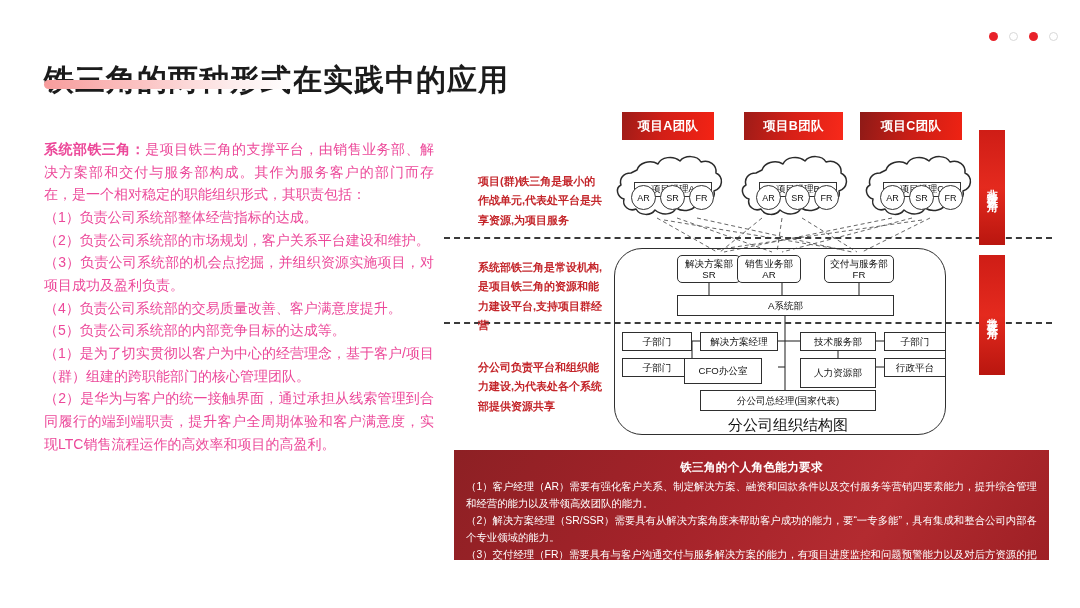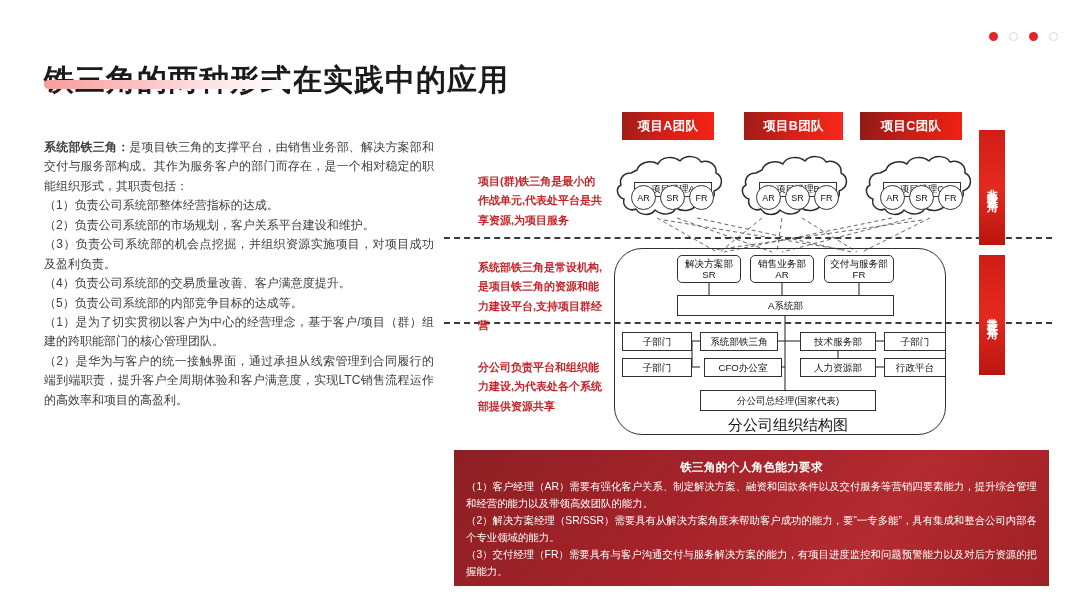--- a/index.html
+++ b/index.html
@@ -24,21 +24,21 @@
     position:absolute;right:22px;top:32px;
     display:flex;gap:11px;align-items:center;
   }
   .dot{width:9px;height:9px;border-radius:50%;box-sizing:border-box;}
   .dot.filled{background:#e8222a;}
   .dot.hollow{background:#ffffff;border:1.4px solid #d8d8d8;}
 
   
   .left-col{
     position:absolute;left:44px;top:138px;width:390px;
-    font-size:12px;line-height:1.62;color:#404040;
+    font-size:14px;line-height:1.62;color:#ec4899;
     text-align:justify;
   }
   .left-col p{margin:0;}
   .left-col .para-lead{font-weight:bold;}
 
   
   .diagram{
     position:absolute;left:452px;top:100px;
     width:600px;height:340px;
   }
@@ -92,29 +92,29 @@
     border:1.6px solid #2f2f2f;border-radius:28px;background:transparent;
   }
   .node{
     position:absolute;border:1.4px solid #2f2f2f;background:#fff;
     font-size:9.6px;color:#111;
     display:flex;flex-direction:column;align-items:center;justify-content:center;
     box-sizing:border-box;line-height:1.2;
   }
   .node.rounded{border-radius:5px;}
   .n-sr{left:225px;top:155px;width:64px;height:28px;}
-  .n-ar{left:298px;top:155px;width:64px;height:28px;}
+  .n-ar{left:285px;top:155px;width:64px;height:28px;}
   .n-fr{left:372px;top:155px;width:70px;height:28px;}
   .n-asys{left:225px;top:195px;width:217px;height:21px;}
   .n-sub1{left:170px;top:232px;width:70px;height:19px;}
   .n-sub2{left:170px;top:258px;width:70px;height:19px;}
   .n-sol{left:248px;top:232px;width:78px;height:19px;}
-  .n-cfo{left:252px;top:258px;width:78px;height:19px;}
+  .n-cfo{left:232px;top:258px;width:78px;height:26px;}
   .n-tech{left:348px;top:232px;width:76px;height:19px;}
-  .n-hr{left:348px;top:258px;width:76px;height:19px;}
+  .n-hr{left:348px;top:258px;width:76px;height:30px;}
   .n-sub3{left:432px;top:232px;width:62px;height:19px;}
   .n-admin{left:432px;top:258px;width:62px;height:19px;}
   .n-gm{left:248px;top:290px;width:176px;height:21px;}
   .org-caption{
     position:absolute;left:248px;top:316px;width:176px;
     text-align:center;font-size:15px;color:#111;
   }
 
   .red-note{
     position:absolute;color:#c4262b;font-weight:bold;
@@ -130,21 +130,21 @@
     color:#fff;font-size:11px;font-weight:bold;
     writing-mode:vertical-rl;text-orientation:upright;
     display:flex;align-items:center;justify-content:center;
     letter-spacing:2.5px;padding:5px 0;box-sizing:border-box;
   }
   #tag-top{left:527px;top:30px;height:115px;}
   #tag-bottom{left:527px;top:155px;height:120px;}
 
   
   .red-panel{
-    position:absolute;left:454px;top:450px;width:595px;height:136px;
+    position:absolute;left:454px;top:450px;width:595px;height:110px;
     background:linear-gradient(125deg,#8d2024 0%,#a5232a 40%,#b32b30 70%,#9e2025 100%);
     box-sizing:border-box;padding:10px 12px 8px 12px;
     color:#ffffff;
   }
   .red-panel h3{
     margin:0 0 4px 0;text-align:center;
     font-size:11.6px;font-weight:bold;letter-spacing:.3px;
   }
   .red-panel p{
     margin:0;font-size:10.4px;line-height:1.63;
@@ -274,21 +274,21 @@
     <span>AR</span>
   </div>
   <div class="node rounded n-fr">
     <span>交付与服务部</span>
     <span>FR</span>
   </div>
   <div class="node n-asys">A系统部</div>
 
   <div class="node n-sub1">子部门</div>
   <div class="node n-sub2">子部门</div>
-  <div class="node n-sol">系统部铁三角</div>
+  <div class="node n-sol">解决方案经理</div>
   <div class="node n-cfo">CFO办公室</div>
   <div class="node n-tech">技术服务部</div>
   <div class="node n-hr">人力资源部</div>
   <div class="node n-sub3">子部门</div>
   <div class="node n-admin">行政平台</div>
   <div class="node n-gm">分公司总经理(国家代表)</div>
   <div class="org-caption">分公司组织结构图</div>
 
   <div class="red-note" id="note-1">项目(群)铁三角是最小的作战单元,代表处平台是共享资源,为项目服务</div>
   <div class="red-note" id="note-2">系统部铁三角是常设机构,是项目铁三角的资源和能力建设平台,支持项目群经营</div>

